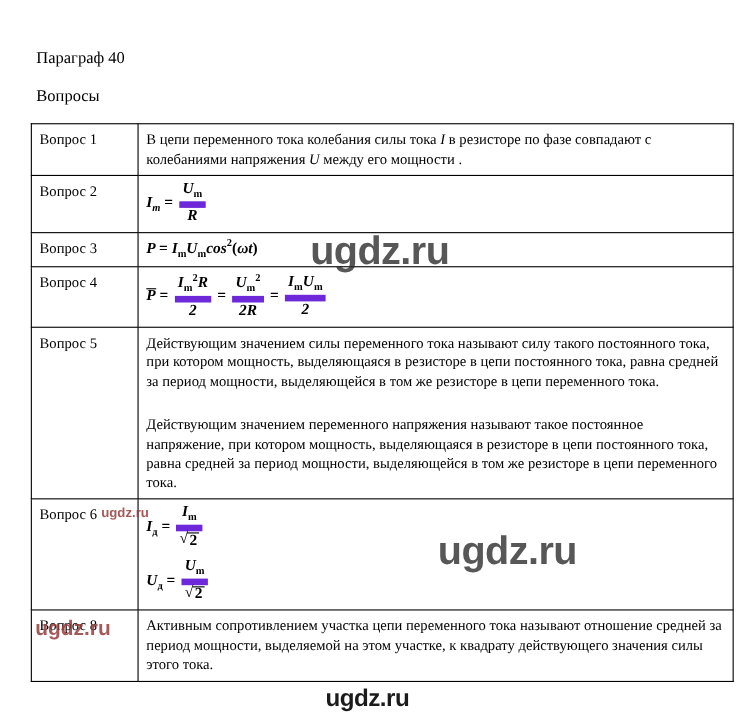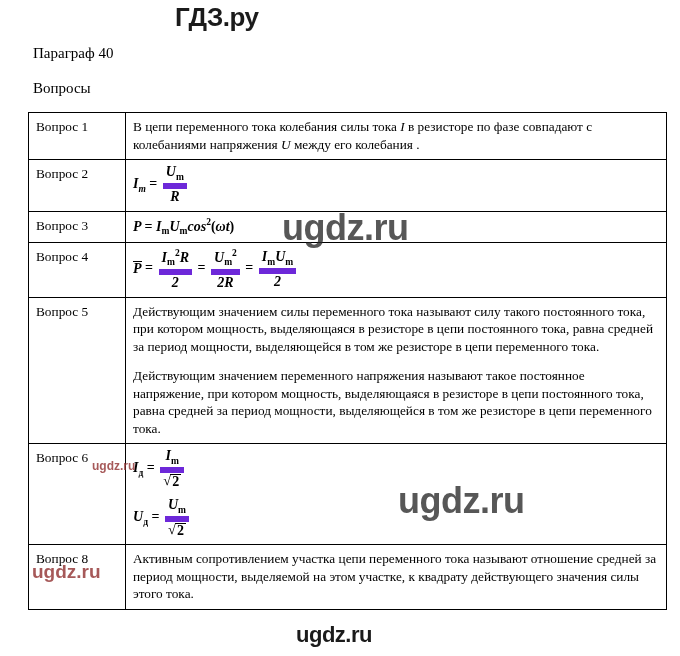--- a/index.html
+++ b/index.html
@@ -121,21 +121,21 @@
     padding: 0 2px;
     display: inline-block;
     font-style: normal;
   }
   .overbar {
     display: inline-block;
     border-top: 1px solid #000;
     padding-top: 0px;
     line-height: 1;
   }
-  .para2 { margin-top: 12px; }
+  .para2 { margin-top: 22px; }
 
   
   .wm {
     position: absolute;
     font-family: "Liberation Sans", sans-serif;
     font-weight: bold;
     color: rgba(40,40,40,0.78);
     pointer-events: none;
   }
   .wm-big-1 {
@@ -161,31 +161,30 @@
     top: 561px;
     font-size: 19px;
     color: rgba(150,60,60,0.85);
   }
 </style>
 </head>
 <body>
 
 <div class="page">
 
-  <div class="top-logo">ГДЗ.ру</div>
 
   <div class="heading">Параграф 40</div>
   <div class="subheading">Вопросы</div>
 
   <table class="qtable">
     <tbody>
 
       <tr>
         <td class="qlabel">Вопрос 1</td>
-        <td class="qbody"><span>В цепи переменного тока колебания силы тока </span><span class="italic">I</span><span> в резисторе по фазе совпадают с колебаниями напряжения </span><span class="italic">U</span><span> между его колебания .</span></td>
+        <td class="qbody"><span>В цепи переменного тока колебания силы тока </span><span class="italic">I</span><span> в резисторе по фазе совпадают с колебаниями напряжения </span><span class="italic">U</span><span> между его мощности .</span></td>
       </tr>
 
       <tr>
         <td class="qlabel">Вопрос 2</td>
         <td class="qbody">
           <div class="formula">
             <span>I</span><sub class="italic">m</sub>
             <span class="op">=</span>
             <span class="frac">
               <span class="num"><span>U</span><sub>m</sub></span>

